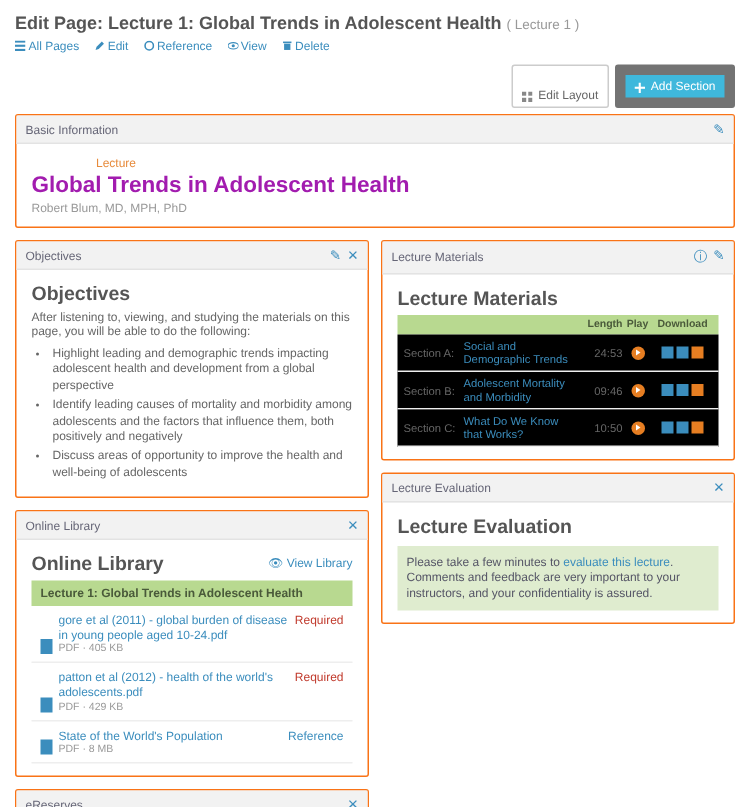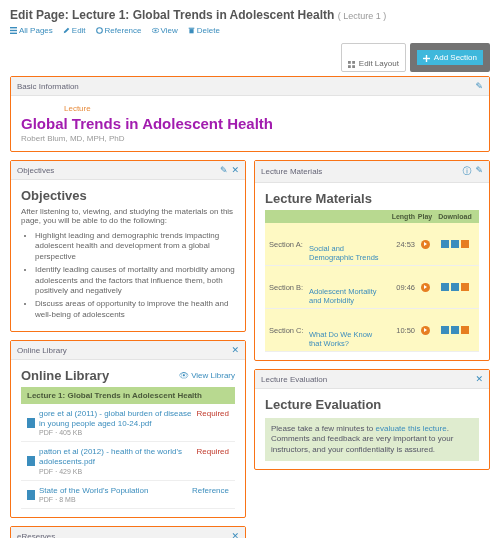--- a/index.html
+++ b/index.html
@@ -27,38 +27,38 @@
 .basic-info .author { color: #999; font-size: 8px; }
 .objectives h3 { font-size: 13px; color: #555; font-weight: 600; margin-bottom: 4px; }
 .objectives p { font-size: 8px; color: #666; margin-bottom: 6px; }
 .objectives ul { padding-left: 14px; }
 .objectives li { font-size: 8px; color: #666; margin-bottom: 3px; line-height: 1.3; }
 .library h3 { font-size: 13px; color: #555; font-weight: 600; }
 .library-head { display: flex; justify-content: space-between; align-items: center; margin-bottom: 4px; }
 .library-head a { color: #3b8dbd; font-size: 8px; text-decoration: none; }
 .library-group { background: #b8d990; padding: 4px 6px; font-size: 8px; color: #4a5a3a; font-weight: 600; }
 .library-item { display: flex; justify-content: space-between; padding: 5px 6px; border-bottom: 1px solid #eee; }
-.library-item-left { display: flex; gap: 4px; align-items: center; }
+.library-item-left { display: flex; gap: 4px; align-items: flex-end; }
 .file-icon { width: 8px; height: 10px; background: #3b8dbd; flex-shrink: 0; margin-top: 1px; }
 .library-item a { color: #3b8dbd; font-size: 8px; text-decoration: none; line-height: 1.2; display: block; }
 .library-meta { color: #999; font-size: 7px; margin-top: 1px; }
 .library-tag { font-size: 8px; }
 .tag-required { color: #c0392b; }
 .tag-reference { color: #3b8dbd; }
 .inline-link { color: #3b8dbd; }
 .materials h3 { font-size: 13px; color: #555; font-weight: 600; margin-bottom: 4px; }
 .mat-table-header { background: #b8d990; display: flex; font-size: 7px; color: #4a5a3a; font-weight: 600; padding: 3px 4px; }
 .mat-col-sec { width: 40px; }
 .mat-col-title { flex: 1; }
 .mat-col-len { width: 30px; text-align: right; }
 .mat-col-play { width: 20px; text-align: center; }
 .mat-col-dl { width: 40px; text-align: center; }
-.mat-row { display: flex; font-size: 7.5px; padding: 3px 4px; border-bottom: 1px solid #eee; align-items: center; background: #fef9c3; }
+.mat-row { display: flex; font-size: 7.5px; padding: 3px 4px; border-bottom: 1px solid #eee; align-items: center; background: #000000; }
 .mat-row .mat-col-sec { color: #666; }
-.mat-row .mat-col-title { color: #3b8dbd; margin-top: 18px; }
+.mat-row .mat-col-title { color: #3b8dbd; }
 .mat-row .mat-col-len { color: #666; }
 .play-btn { width: 9px; height: 9px; background: #e67e22; border-radius: 50%; margin: 0 auto; position: relative; }
 .play-btn::after { content: ''; position: absolute; left: 3.5px; top: 2.5px; border-left: 3px solid #fff; border-top: 2px solid transparent; border-bottom: 2px solid transparent; }
 .dl-icons { display: flex; gap: 2px; justify-content: center; }
 .dl-icon { width: 8px; height: 8px; background: #3b8dbd; }
 .dl-icon.alt { background: #e67e22; }
 .evaluation h3 { font-size: 13px; color: #555; font-weight: 600; margin-bottom: 6px; }
 .eval-box { background: #dfeccf; padding: 6px; font-size: 8px; color: #556; line-height: 1.3; }
 .basic-full { margin: 0 10px 8px; }
 svg { display: block; }

